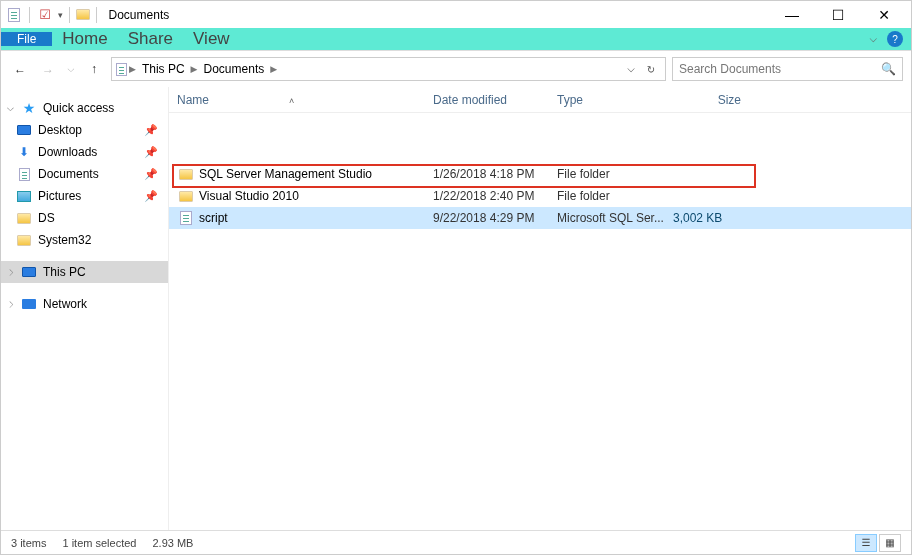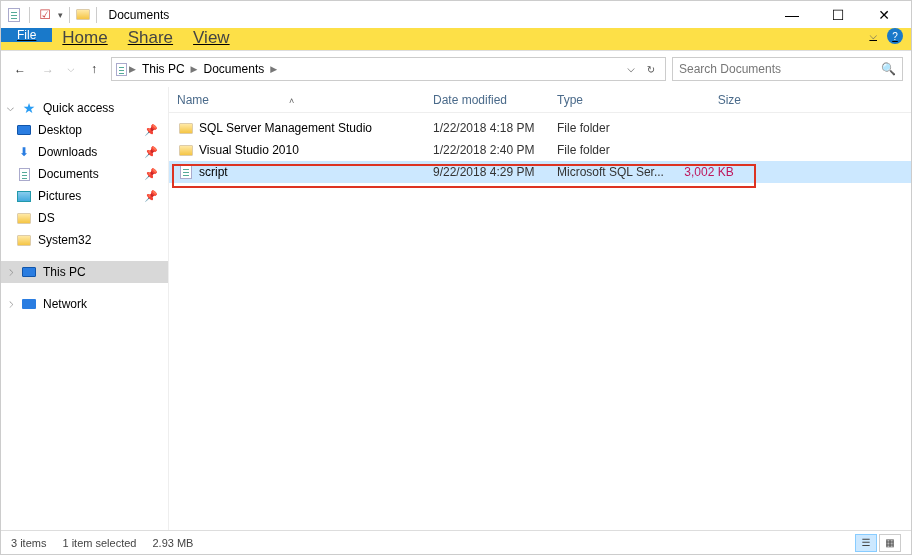--- a/index.html
+++ b/index.html
@@ -10,21 +10,21 @@
 .titlebar .qat { display: flex; gap: 2px; align-items: center; }
 .titlebar .qat-icon { width: 18px; height: 18px; display: flex; align-items: center; justify-content: center; }
 .titlebar .folder-icon { width: 18px; height: 18px; display: flex; align-items: center; justify-content: center; }
 .titlebar .title-text { margin-left: 8px; font-size: 12px; }
 .titlebar .sys-buttons { margin-left: auto; display: flex; }
 .titlebar .sys-btn { width: 46px; height: 27px; display: flex; align-items: center; justify-content: center; font-size: 14px; }
 .titlebar .sep { width: 1px; height: 16px; background: #ccc; margin: 0 4px; }
 .titlebar .qat-caret { font-size: 9px; color: #555; margin-left: 2px; }
 
 
-.ribbon { height: 23px; background: #fde047; display: flex; align-items: flex-start; border-bottom: 1px solid #ddd; text-decoration: underline; }
+.ribbon { height: 23px; background: #5eead4; display: flex; align-items: center; border-bottom: 1px solid #ddd; }
 .ribbon .file-tab { background: #1979ca; color: #fff; padding: 0 16px; display: flex; align-items: center; font-size: 12px; }
 .ribbon .tab { padding: 0 10px; display: flex; align-items: center; color: #444; font-size: 17px; }
 .ribbon .right { margin-left: auto; display: flex; align-items: center; padding-right: 8px; gap: 10px; }
 .ribbon .help { width: 16px; height: 16px; border-radius: 50%; background: #1979ca; color: #fff; display: flex; align-items: center; justify-content: center; font-size: 10px; }
 .ribbon .caret { font-size: 10px; color: #666; }
 
 
 .navrow { height: 36px; display: flex; align-items: center; padding: 4px 8px; gap: 6px; }
 .nav-btn { width: 22px; height: 22px; display: flex; align-items: center; justify-content: center; color: #222; }
 .nav-btn.disabled { color: #bbb; }
@@ -42,36 +42,36 @@
 .sidebar { width: 168px; border-right: 1px solid #eee; padding-top: 10px; overflow: hidden; }
 .sb-group { margin-bottom: 10px; }
 .sb-item { display: flex; align-items: center; height: 22px; padding-left: 20px; gap: 6px; position: relative; }
 .sb-item.child { padding-left: 15px; }
 .sb-item.sel { background: #d8d8d8; }
 .sb-item .pin { position: absolute; right: 10px; color: #999; font-size: 11px; }
 .sb-item .ic { width: 16px; height: 16px; display: flex; align-items: center; justify-content: center; }
 .sb-item .lbl { font-size: 12px; }
 .sb-caret { position: absolute; left: 6px; font-size: 9px; color: #777; }
 
-.content { flex: 1; display: flex; flex-direction: column; }
+.content { flex: 1; display: flex; flex-direction: column; gap: 46px; }
 .cols { height: 26px; display: flex; align-items: center; border-bottom: 1px solid #eee; color: #4a6a8a; font-size: 12px; padding-left: 8px; }
 .col-name { width: 256px; }
 .col-date { width: 124px; }
 .col-type { width: 116px; }
 .col-size { width: 80px; text-align: right; padding-right: 12px; }
 .sort-caret { font-size: 9px; margin-left: 80px; color: #666; }
 
 .files { padding-top: 4px; }
 .row { height: 22px; display: flex; align-items: center; padding-left: 8px; position: relative; }
 .row.sel { background: #cce8ff; }
 .row .ic { width: 18px; height: 16px; display: flex; align-items: center; justify-content: center; }
 .row .name { width: 238px; padding-left: 4px; }
 .row .date { width: 124px; color: #333; }
 .row .type { width: 116px; color: #333; }
-.row .size { width: 80px; text-align: center; padding-right: 8px; color: #be185d; }
+.row .size { width: 80px; text-align: left; padding-right: 8px; color: #0c4a6e; }
 .highlight-box { position: absolute; left: 172px; top: 164px; width: 584px; height: 24px; border: 2px solid #d32; pointer-events: none; }
 
 
 .status { height: 24px; border-top: 1px solid #ddd; display: flex; align-items: center; padding: 0 10px; font-size: 11px; color: #444; }
 .status .seg { margin-right: 16px; }
 .status .right { margin-left: auto; display: flex; gap: 2px; }
 .status .view-btn { width: 22px; height: 18px; border: 1px solid #ccc; display: flex; align-items: center; justify-content: center; font-size: 10px; }
 .status .view-btn.active { background: #cce8ff; border-color: #8cf; }
 
 
@@ -216,21 +216,21 @@
       <div class="col-date">Date modified</div>
       <div class="col-type">Type</div>
       <div class="col-size">Size</div>
     </div>
     <div class="files">
       <div class="row">
         <span class="ic">
             <div class="folder-svg"></div>
           </span>
         <span class="name">SQL Server Management Studio</span>
-        <span class="date">1/22/2018 4:18 PM</span>
+        <span class="date">1/26/2018 4:18 PM</span>
         <span class="type">File folder</span>
         <span class="size"></span>
       </div>
       <div class="row">
         <span class="ic">
             <div class="folder-svg"></div>
           </span>
         <span class="name">Visual Studio 2010</span>
         <span class="date">1/22/2018 2:40 PM</span>
         <span class="type">File folder</span>

